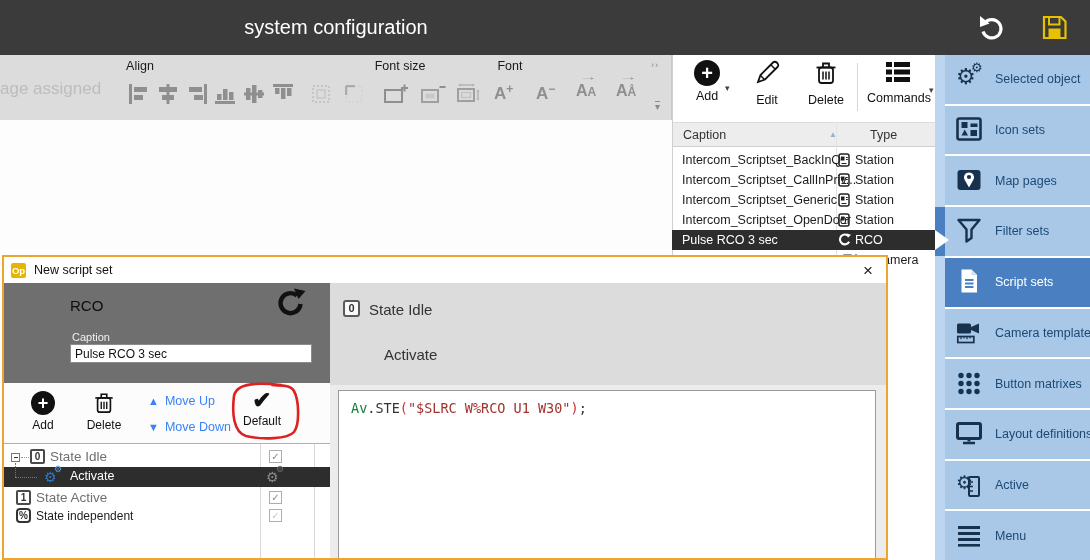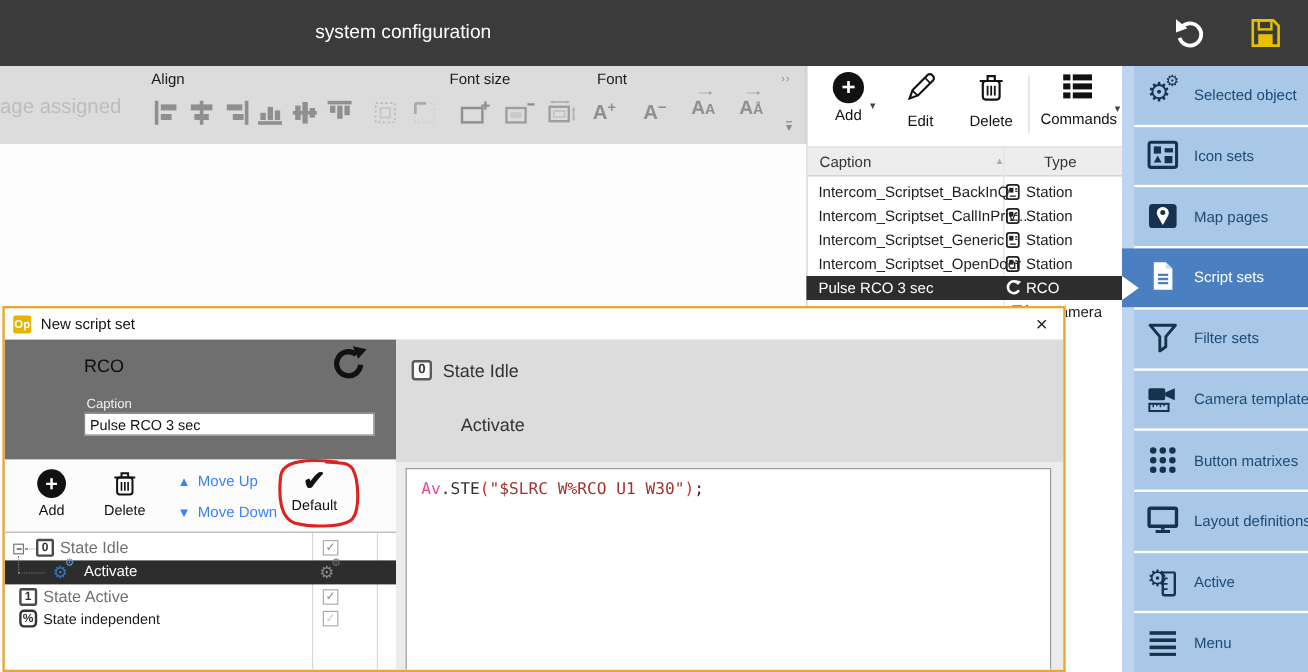--- a/index.html
+++ b/index.html
@@ -3,21 +3,21 @@
 <meta charset="utf-8">
 <style>
   * { margin:0; padding:0; box-sizing:border-box; }
   html,body { width:1090px; height:560px; overflow:hidden; background:#fff;
     font-family:"Liberation Sans", sans-serif; }
   #app { position:relative; width:1090px; height:560px; background:#fff; overflow:hidden; }
 
   
   .titlebar { position:absolute; left:0; top:0; width:1090px; height:55px; background:#3b3b3b; }
   .titlebar .title { position:absolute; left:0; top:0; width:672px; height:55px;
-    color:#fff; font-size:16px; display:flex; align-items:center; justify-content:center; }
+    color:#fff; font-size:20px; display:flex; align-items:center; justify-content:center; }
   .tb-icon { position:absolute; top:14px; width:28px; height:28px; cursor:pointer; }
 
   
   .ribbon { position:absolute; left:0; top:55px; width:672px; height:65px; background:#dcdcdc;
     border-right:1px solid #c9c9c9; }
   .canvas-hint { position:absolute; left:0; top:24px; font-size:17px; color:#bdbdbd; white-space:nowrap; }
   .grp-label { position:absolute; top:4px; font-size:12.5px; color:#1a1a1a; text-align:center; }
   .ric { position:absolute; top:28px; width:22px; height:22px; cursor:pointer; }
   .fi { position:absolute; top:27px; font-weight:bold; color:#8f8f8f; font-size:17px; cursor:pointer; }
   .fi .sup { font-size:12px; vertical-align:6px; }
@@ -126,21 +126,21 @@
   .dlg-right { position:absolute; left:326px; top:0; right:0; bottom:0; background:#ececec; }
   .dr-head { position:absolute; left:0; top:0; right:0; height:102px; background:#dcdcdc; }
   .dr-badge { position:absolute; left:13px; top:17px; width:17px; height:17px; border:2px solid #5a5a5a;
     border-radius:3px; background:#fafafa; color:#333; font-size:11px; font-weight:bold;
     text-align:center; line-height:13px; }
   .dr-state { position:absolute; left:39px; top:18px; font-size:15px; color:#333; }
   .dr-event { position:absolute; left:54px; top:63px; font-size:15px; color:#333; }
   .code-box { position:absolute; left:8px; top:107px; right:10px; bottom:-2px; background:#fff;
     border:1px solid #9a9a9a; padding:9px 12px; font-family:"DejaVu Sans Mono", monospace;
     font-size:13.5px; color:#333; cursor:text; }
-  .c-obj { color:#ec4899; } .c-paren { color:#d02f2f; } .c-str { color:#a0342e; }
+  .c-obj { color:#15803d; } .c-paren { color:#d02f2f; } .c-str { color:#a0342e; }
 </style>
 </head>
 <body>
 
 <div id="app">
 
   <div class="titlebar">
     <div class="title">system configuration</div>
     <div class="tb-icon" style="left:977px;">
       <svg width="28" height="28" viewBox="0 0 28 28">
@@ -356,33 +356,33 @@
       <span class="nav-label">Icon sets</span>
     </div>
     <div class="nav-item">
       <span class="nav-icon"><svg width="26" height="26" viewBox="0 0 26 26">
             <rect x="1.5" y="3" width="23" height="20" rx="3" fill="currentColor"></rect>
             <path d="M13 20.5 L8.6 12.8 A5 5 0 1 1 17.4 12.8 Z" fill="#fff"></path>
             <circle cx="13" cy="10" r="2.1" fill="currentColor"></circle>
           </svg></span>
       <span class="nav-label">Map pages</span>
     </div>
+    <div class="nav-item">
+      <span class="nav-icon"><svg width="26" height="26" viewBox="0 0 26 26">
+            <path d="M2.5 3 h21 L15.5 12.5 v8.5 l-5 3.5 v-12 Z" fill="none" stroke="currentColor" stroke-width="2.4" stroke-linejoin="round"></path>
+          </svg></span>
+      <span class="nav-label">Filter sets</span>
+    </div>
     <div class="nav-item sel">
       <span class="nav-icon"><svg width="26" height="26" viewBox="0 0 26 26">
             <path d="M5.5 1.5 h10 L21 7 v17.5 H5.5 Z" fill="#fff"></path>
             <polygon points="15.5,1.5 21,7 15.5,7" fill="#cfe0f2"></polygon>
             <path d="M9 12 h8.5 M9 15.5 h8.5 M9 19 h8.5" stroke="#4a80c1" stroke-width="1.9"></path>
           </svg></span>
       <span class="nav-label">Script sets</span>
-    </div>
-    <div class="nav-item">
-      <span class="nav-icon"><svg width="26" height="26" viewBox="0 0 26 26">
-            <path d="M2.5 3 h21 L15.5 12.5 v8.5 l-5 3.5 v-12 Z" fill="none" stroke="currentColor" stroke-width="2.4" stroke-linejoin="round"></path>
-          </svg></span>
-      <span class="nav-label">Filter sets</span>
     </div>
     <div class="nav-item">
       <span class="nav-icon"><svg width="26" height="26" viewBox="0 0 26 26" fill="currentColor">
             <rect x="1" y="4.5" width="14" height="10" rx="1.5"></rect>
             <polygon points="15,8 23,4.5 23,14.5 15,11"></polygon>
             <rect x="1.8" y="17.5" width="16" height="6" fill="none" stroke="currentColor" stroke-width="1.7"></rect>
             <path d="M5 17.5 v2.8 M8 17.5 v2 M11 17.5 v2.8 M14 17.5 v2" stroke="currentColor" stroke-width="1.2"></path>
           </svg></span>
       <span class="nav-label">Camera templates</span>
     </div>

